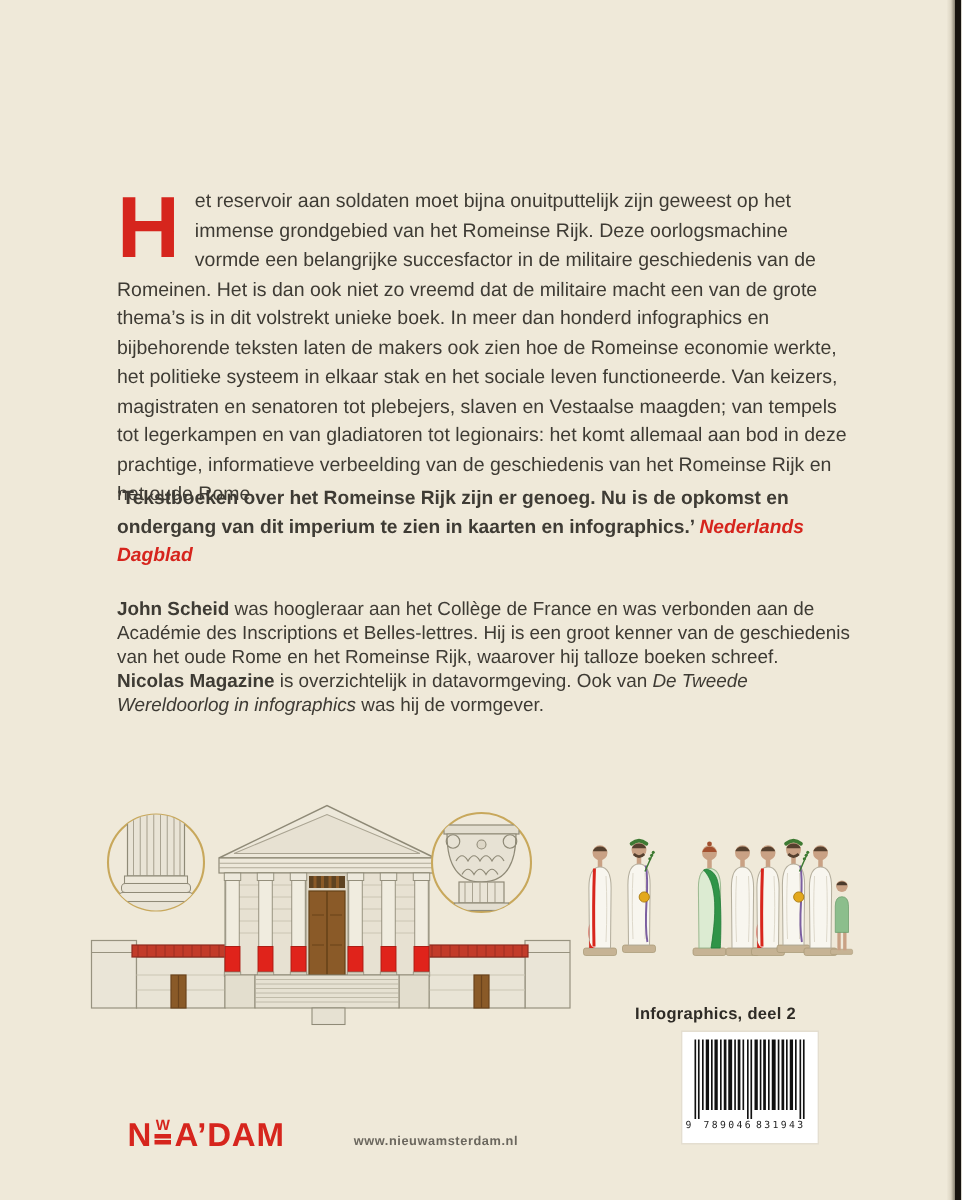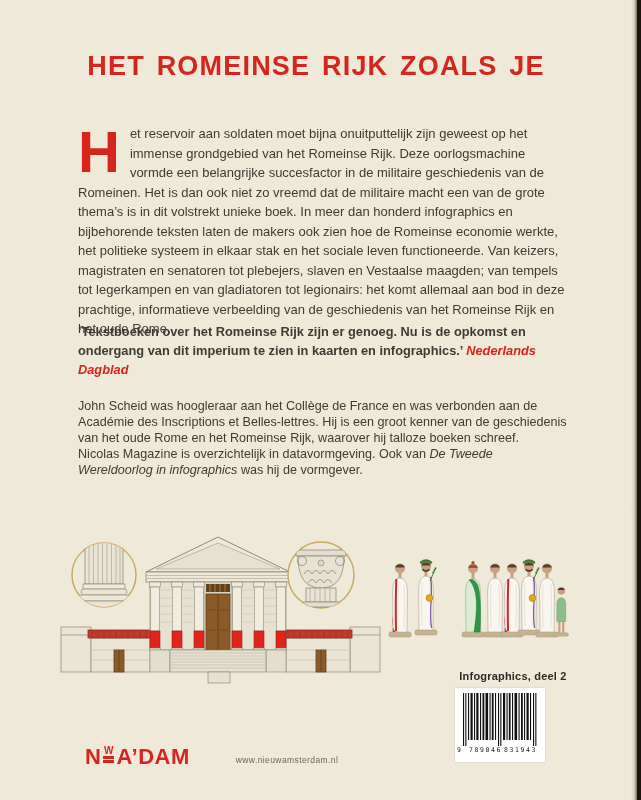--- a/index.html
+++ b/index.html
@@ -22,48 +22,47 @@
   .dropcap{float:left; color:#D6251D; font-weight:bold; font-size:58px;
     line-height:47px; margin:4px 10px 0 0; font-family:"Liberation Sans",sans-serif;}
   
   .quotes{position:absolute; top:322px; left:78px; width:488px;
     font-size:12.8px; line-height:19px; font-weight:bold;}
   .quote{margin:0 0 9px 0;}
   .quote .src{color:#D6251D; font-style:italic;}
   
   .bios{position:absolute; top:398px; left:78px; width:492px;
     font-size:12.6px; line-height:16px;}
-  .bios b{font-weight:normal;}
+  .bios b{font-weight:bold;}
   .bios i{font-style:italic;}
   
   .temple-svg{position:absolute; left:58px; top:530px; width:325px; height:162px;}
   .figures-svg{position:absolute; left:385px; top:552px; width:190px; height:90px;}
   
-  .series-label{position:absolute; left:452px; top:670px; width:122px; text-align:center;
+  .series-label{position:absolute; left:416px; top:670px; width:122px; text-align:center;
     font-size:11px; font-weight:bold; color:#2e2b26; letter-spacing:0.2px;}
   .barcode-box{position:absolute; left:455px; top:688px; width:90px; height:74px;
     background:#fff; box-shadow:0 0 0 1px #e4ded0;}
   .barcode-box svg{display:block; width:90px; height:74px;}
   
   .publisher{position:absolute; left:85px; top:746px; height:30px; display:flex; align-items:flex-start;}
   .logo{display:flex; align-items:flex-start; color:#D6251D; font-weight:bold;
     font-size:22px; line-height:22px; letter-spacing:0.5px;}
   .logo-w{display:inline-flex; flex-direction:column; align-items:center; width:14px; margin:0 0.5px;}
   .logo-w .w{font-size:10px; line-height:9px; font-weight:bold;}
   .logo-w .bar{display:block; width:11px; height:2.4px; background:#D6251D; margin-top:1.4px;}
-  .website{margin-left:14px; margin-top:9px; font-size:8.5px; letter-spacing:0.4px; color:#6B675E; font-weight:normal;padding-left:32px;}
+  .website{margin-left:14px; margin-top:9px; font-size:8.5px; letter-spacing:0.4px; color:#6B675E; font-weight:bold;padding-left:32px;}
   .bc-digits{font-family:"DejaVu Sans Mono", monospace; font-size:6.5px; fill:#222;}
 </style>
 </head>
 <body>
 
 <div class="cover">
 
   <div class="title">
-    <div>HET ROMEINSE RIJK ZOALS JE</div>
   </div>
 
   <div class="body-block">
     <span class="dropcap">H</span><span>et reservoir aan soldaten moet bijna onuitputtelijk zijn geweest op het immense grondgebied van het Romeinse Rijk. Deze oorlogsmachine vormde een belangrijke succesfactor in de militaire geschiedenis van de Romeinen. Het is dan ook niet zo vreemd dat de militaire macht een van de grote thema’s is in dit volstrekt unieke boek. In meer dan honderd infographics en bijbehorende teksten laten de makers ook zien hoe de Romeinse economie werkte, het politieke systeem in elkaar stak en het sociale leven functioneerde. Van keizers, magistraten en senatoren tot plebejers, slaven en Vestaalse maagden; van tempels tot legerkampen en van gladiatoren tot legionairs: het komt allemaal aan bod in deze prachtige, informatieve verbeelding van de geschiedenis van het Romeinse Rijk en het oude Rome.</span>
   </div>
 
   <div class="quotes">
     <p class="quote"><span>’Tekstboeken over het Romeinse Rijk zijn er genoeg. Nu is de opkomst en ondergang van dit imperium te zien in kaarten en infographics.’ </span><span class="src">Nederlands Dagblad</span></p>
   </div>
 

